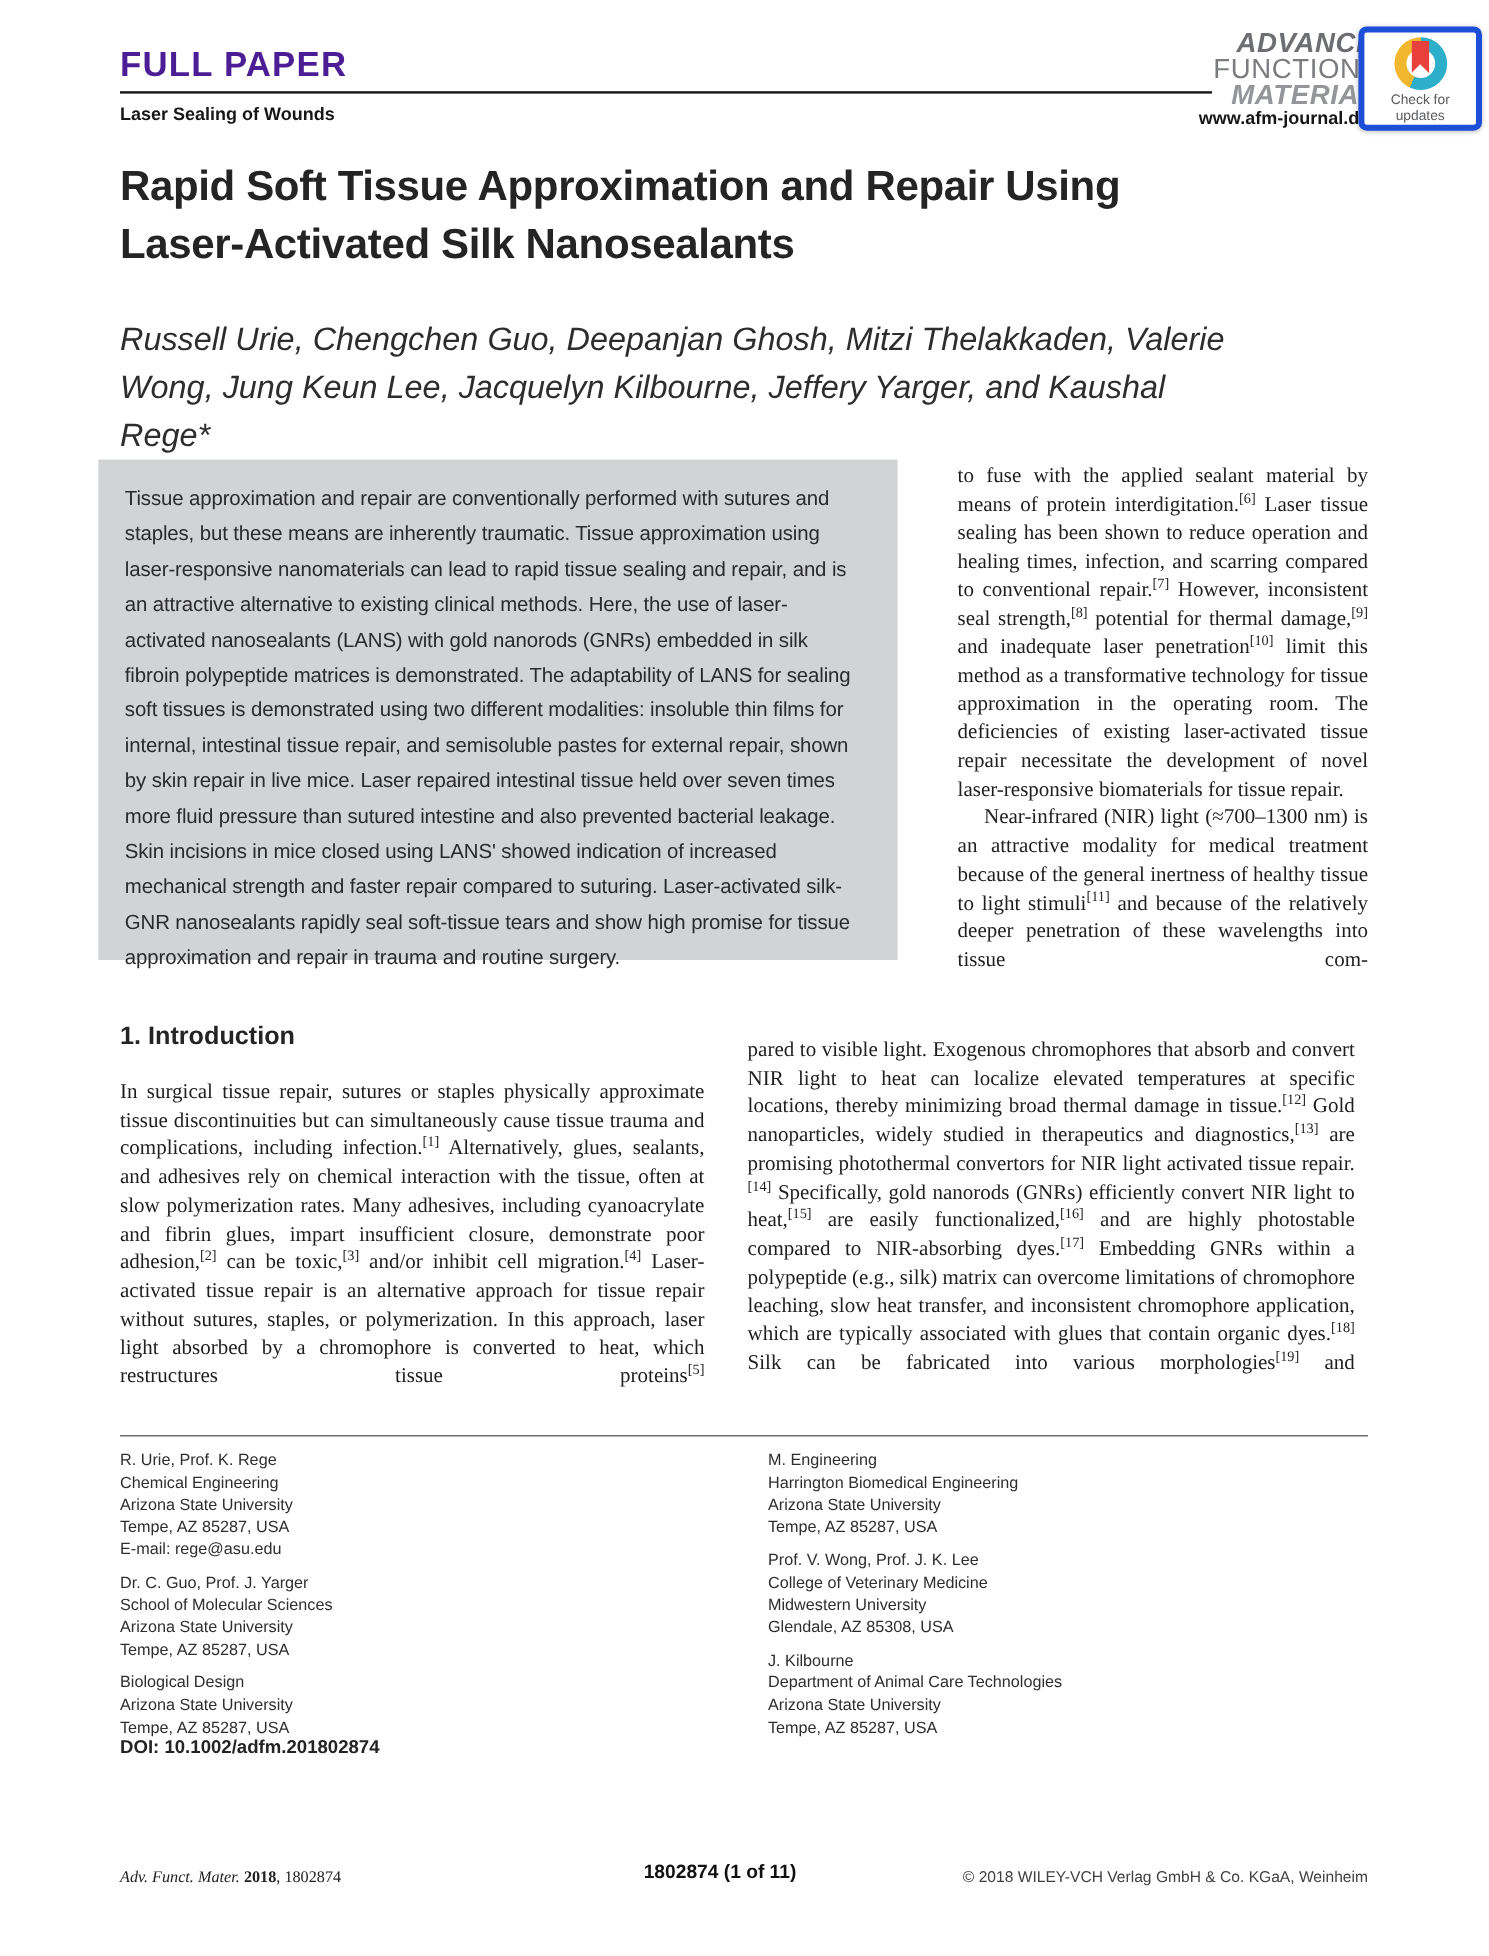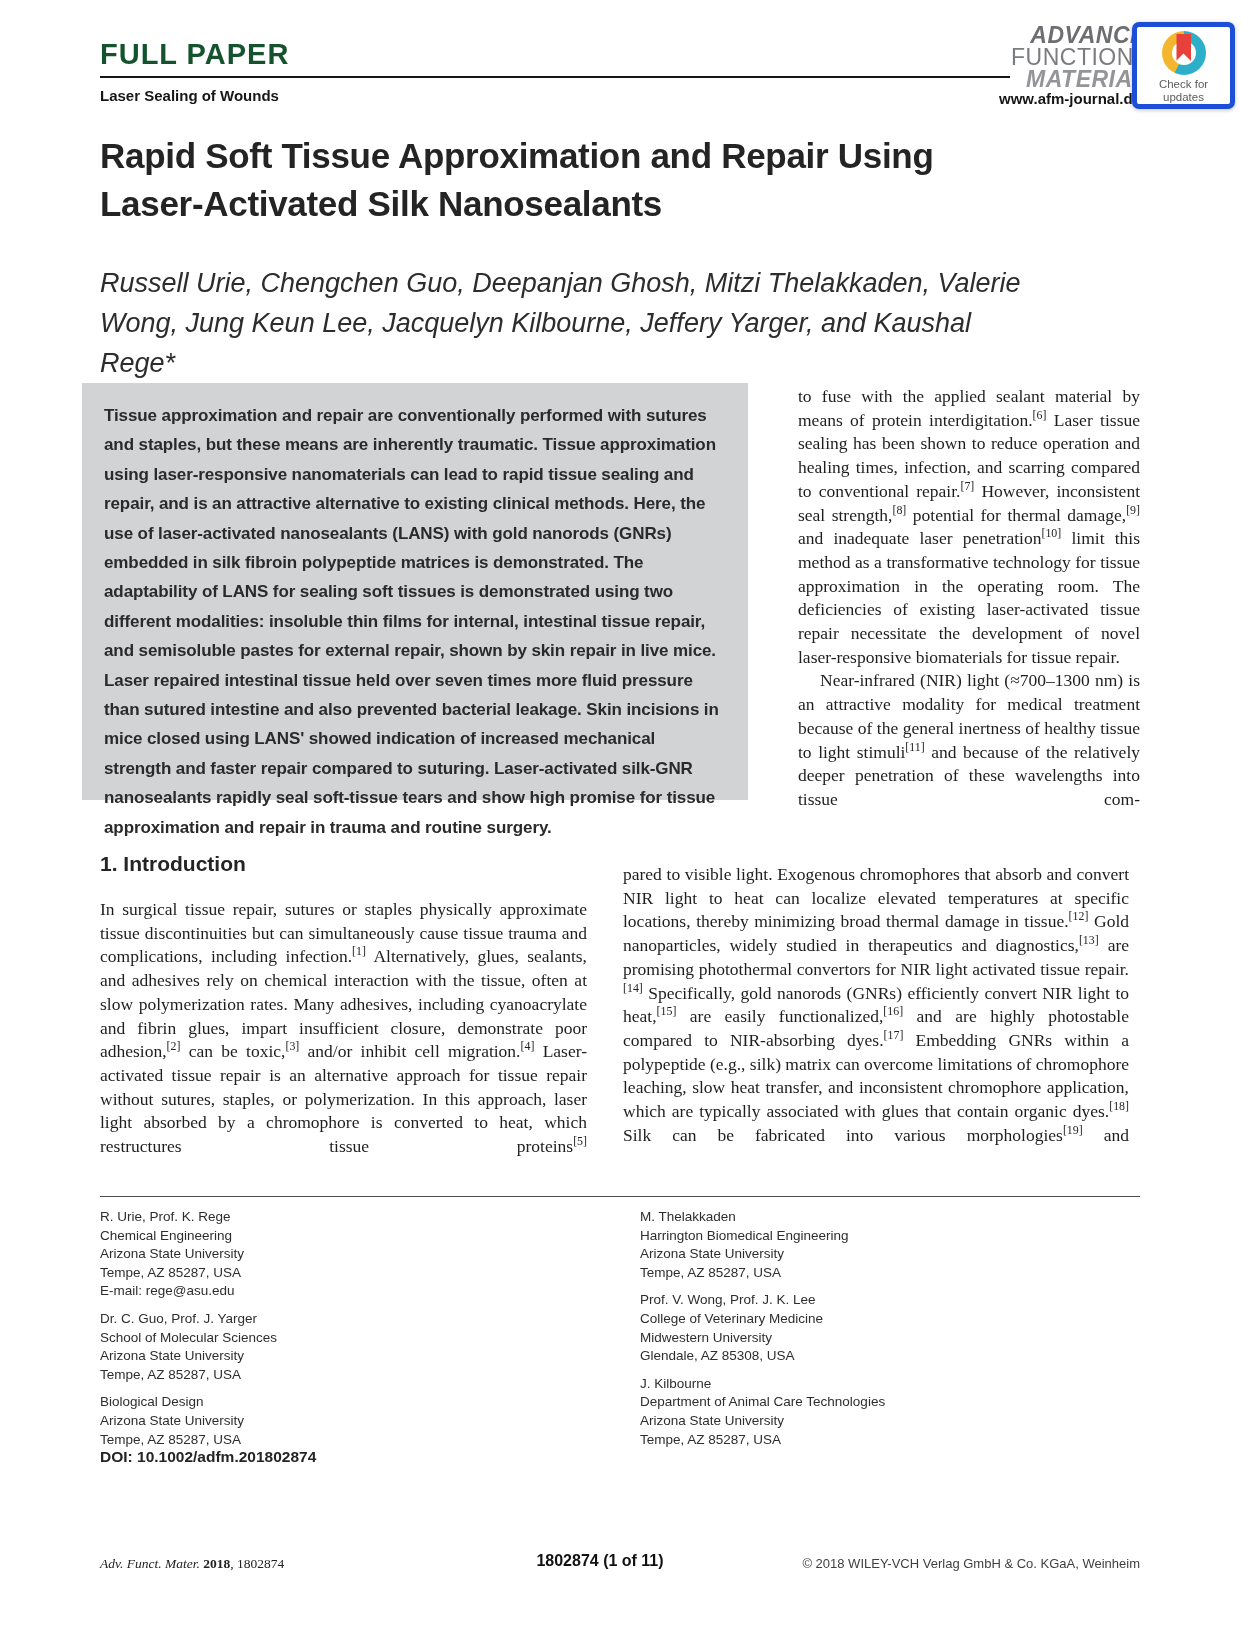--- a/index.html
+++ b/index.html
@@ -3,21 +3,21 @@
 <meta charset="utf-8">
 <style>
   html,body { margin:0; padding:0; background:#ffffff; }
   .page {
     position:relative; width:1241px; height:1630px; background:#ffffff;
     font-family:"Liberation Sans", sans-serif; color:#222; overflow:hidden;
   }
   
   .full-paper {
     position:absolute; left:100px; top:38px;
-    font-size:29px; font-weight:bold; letter-spacing:1px; color:#14532d;
+    font-size:29px; font-weight:bold; letter-spacing:1px; color:#4c1d95;
   }
   .header-rule { position:absolute; left:100px; top:76px; width:910px; height:2px; background:#161616; }
   .header-topic { position:absolute; left:100px; top:87px; font-size:15px; font-weight:bold; color:#161616; }
   .logo { position:absolute; right:78px; top:24px; text-align:right; line-height:22px; }
   .logo .l1 { font-size:23px; font-weight:bold; font-style:italic; color:#6d6e71; letter-spacing:.5px; }
   .logo .l2 { font-size:23px; font-weight:normal; color:#7b7c7f; letter-spacing:.5px; }
   .logo .l3 { font-size:23px; font-weight:bold; font-style:italic; color:#939598; letter-spacing:.5px; }
   .journal-url { position:absolute; right:100px; top:90px; font-size:15px; font-weight:bold; color:#161616; }
   .check-badge {
     position:absolute; left:1132px; top:22px; width:103px; height:87px; background:#ffffff;
@@ -39,21 +39,21 @@
   }
   .authors {
     position:absolute; left:100px; top:263px; width:940px;
     font-size:27px; line-height:40px; font-style:italic; color:#2d2d2d;
   }
   
   .abstract-box {
     position:absolute; left:82px; top:383px; width:666px; height:417px; background:#d2d3d5;
     box-sizing:border-box; padding:18px 26px 0 22px;
   }
-  .abstract-text { font-size:17px; font-weight:bold; line-height:29.4px; color:#2a2a2c; letter-spacing:-.1px; }
+  .abstract-text { font-size:17px; font-weight:normal; line-height:29.4px; color:#2a2a2c; letter-spacing:-.1px; }
   .serif { font-family:"Liberation Serif", serif; color:#1e1e1e; }
   .col-right-top {
     position:absolute; left:798px; top:385px; width:342px;
     font-size:17.5px; line-height:23.7px; text-align:justify;
   }
   .col-right-top p { margin:0; }
   .col-right-top .indent { text-indent:22px; }
   .justify-last { text-align-last:justify; }
   .col-right-wide {
     position:absolute; left:612px; top:852px; width:528px;
@@ -145,21 +145,21 @@
         <div>Tempe, AZ 85287, USA</div>
       </div>
     <div class="fn-group">
         <div>Biological Design</div>
         <div>Arizona State University</div>
         <div>Tempe, AZ 85287, USA</div>
       </div>
   </div>
   <div class="fn-col fn-right">
     <div class="fn-group">
-        <div>M. Thelakkaden</div>
+        <div>M. Engineering</div>
         <div>Harrington Biomedical Engineering</div>
         <div>Arizona State University</div>
         <div>Tempe, AZ 85287, USA</div>
       </div>
     <div class="fn-group">
         <div>Prof. V. Wong, Prof. J. K. Lee</div>
         <div>College of Veterinary Medicine</div>
         <div>Midwestern University</div>
         <div>Glendale, AZ 85308, USA</div>
       </div>

